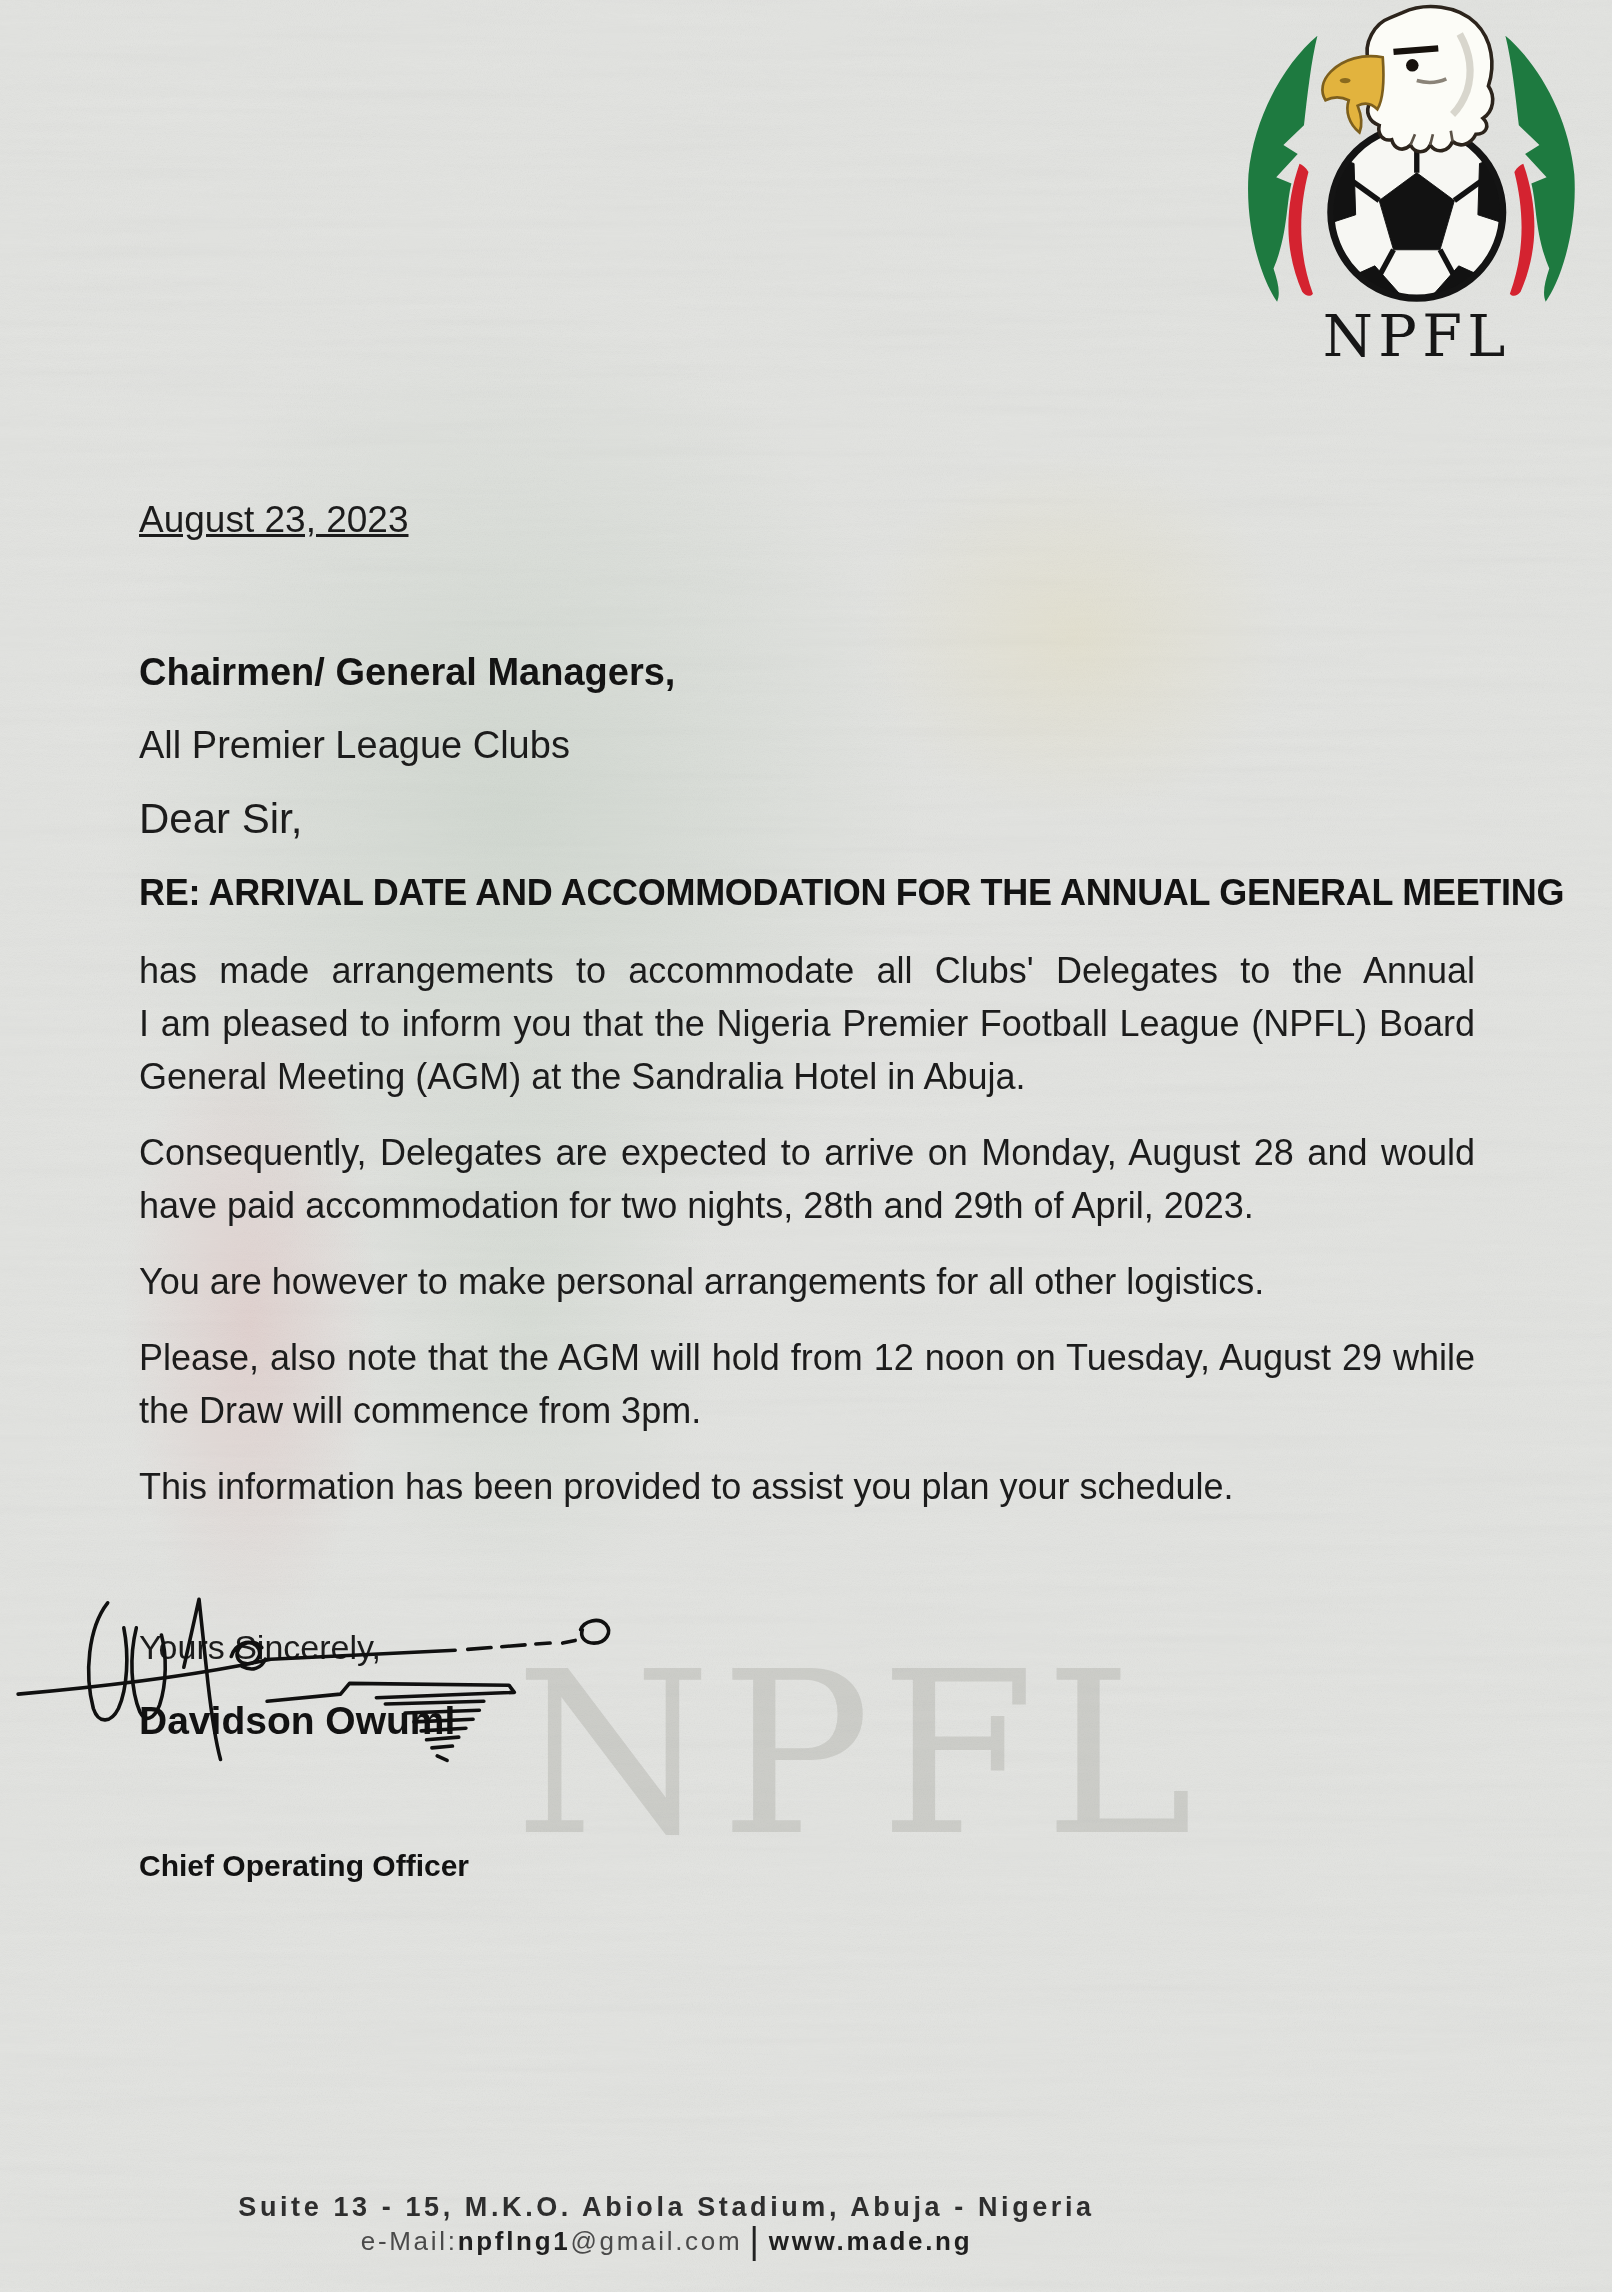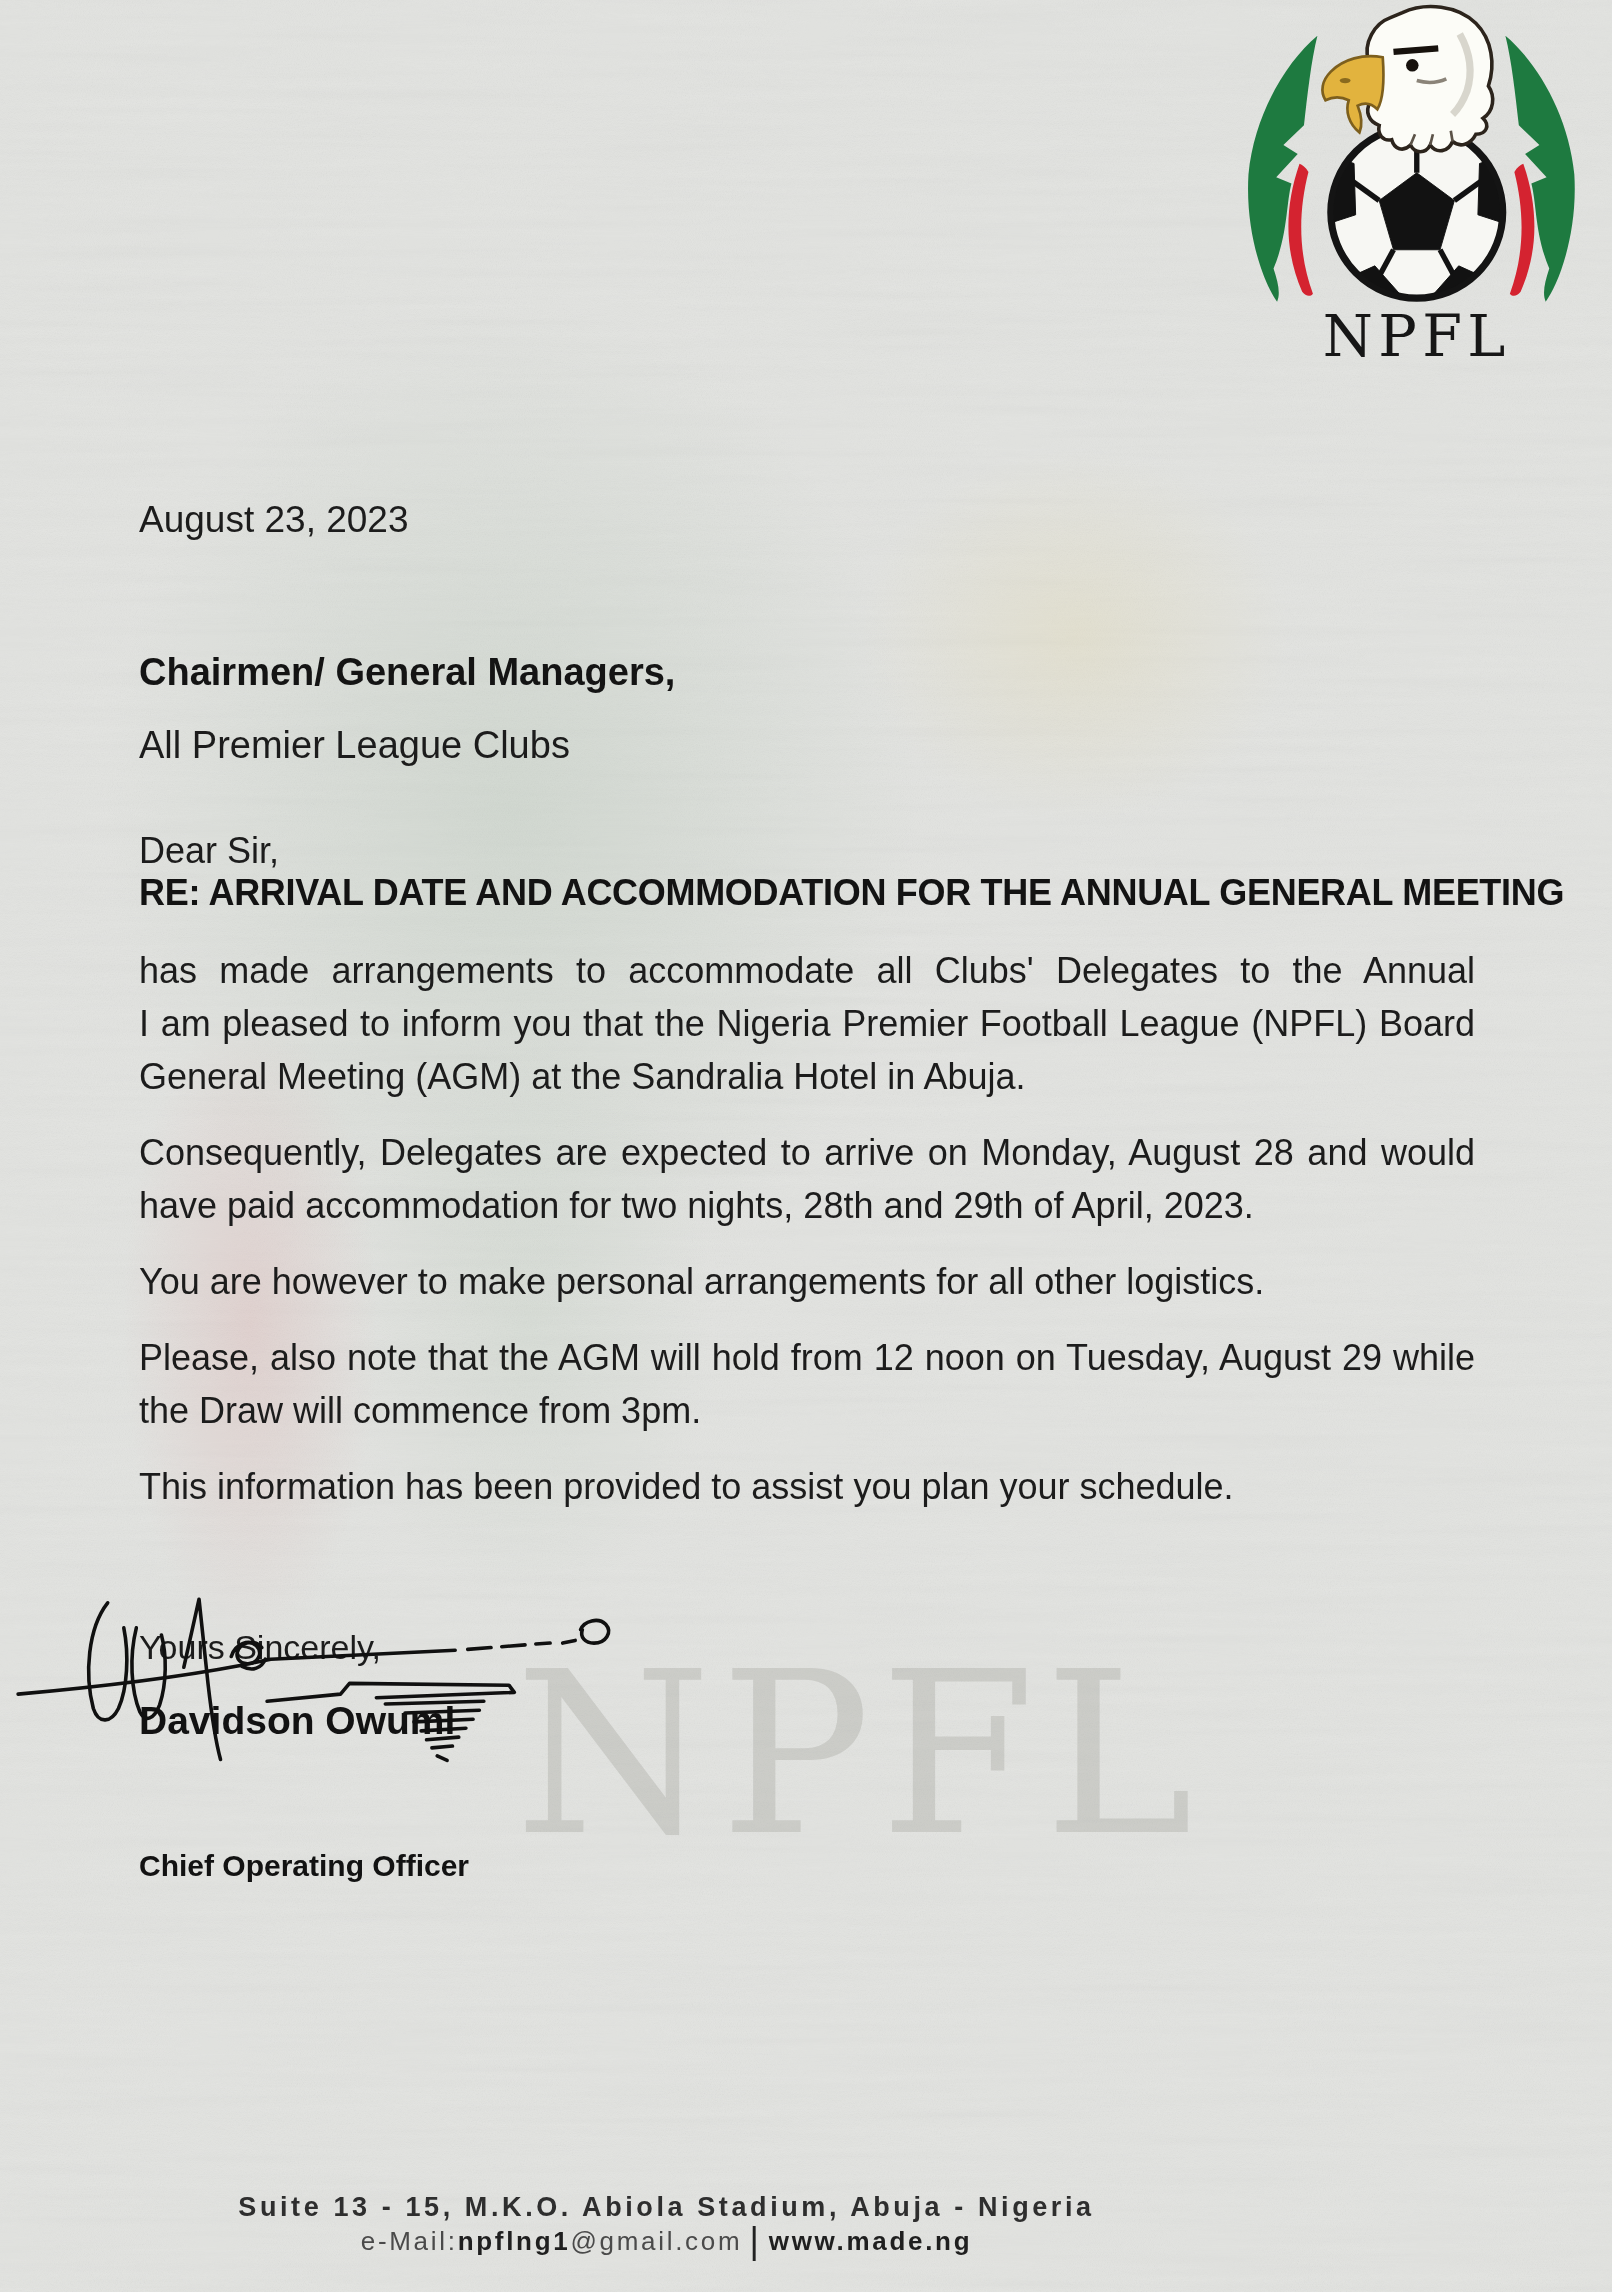--- a/index.html
+++ b/index.html
@@ -21,24 +21,24 @@
   
   #watermark{position:absolute;left:515px;top:1643px;z-index:2;
     font-family:"DejaVu Serif",serif;font-size:224px;line-height:224px;
     letter-spacing:9px;color:rgba(122,120,110,0.20);white-space:nowrap;}
 
   
   #logo{position:absolute;left:1191px;top:0px;width:422px;height:376px;z-index:3;}
 
   
   .txt{position:absolute;left:139px;color:#1c1c1c;z-index:4;white-space:nowrap;}
-  #date{top:493px;font-size:37px;line-height:53px;}
+  #date{top:493px;font-size:37px;line-height:53px;text-decoration:underline;}
   #recipient{top:646px;font-size:38px;line-height:53px;font-weight:bold;color:#141414;}
   #recipient2{top:719px;font-size:38px;line-height:53px;}
-  #salutation{top:824px;font-size:36px;line-height:53px;}
+  #salutation{top:792px;font-size:42px;line-height:53px;}
   #subject{top:866px;font-size:36px;line-height:53px;font-weight:bold;color:#131313;letter-spacing:-0.3px;}
   #paragraphs{position:absolute;left:139px;top:944px;width:1336px;z-index:4;}
   .para{margin:0 0 23px 0;}
   .line{font-size:36px;line-height:53px;color:#1c1c1c;}
   .line.j{text-align:justify;text-align-last:justify;}
   #closing{top:1621px;font-size:34px;line-height:53px;}
   #signer-name{top:1694px;font-size:39px;line-height:53px;font-weight:bold;color:#121212;}
   #signer-title{top:1839px;font-size:30px;line-height:53px;font-weight:bold;color:#121212;}
 
   

